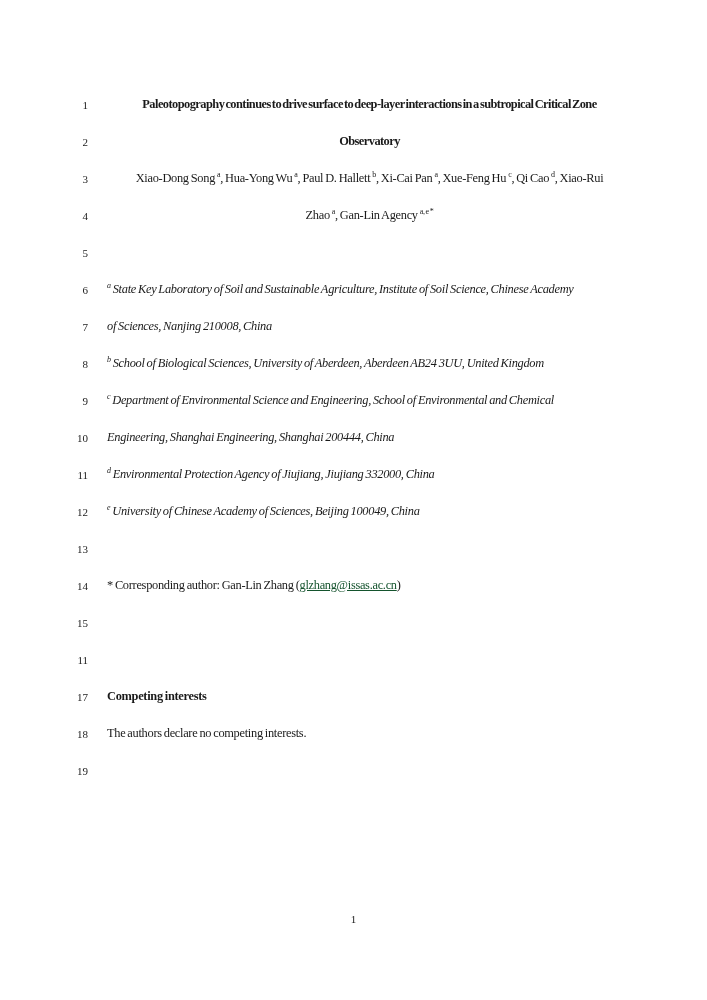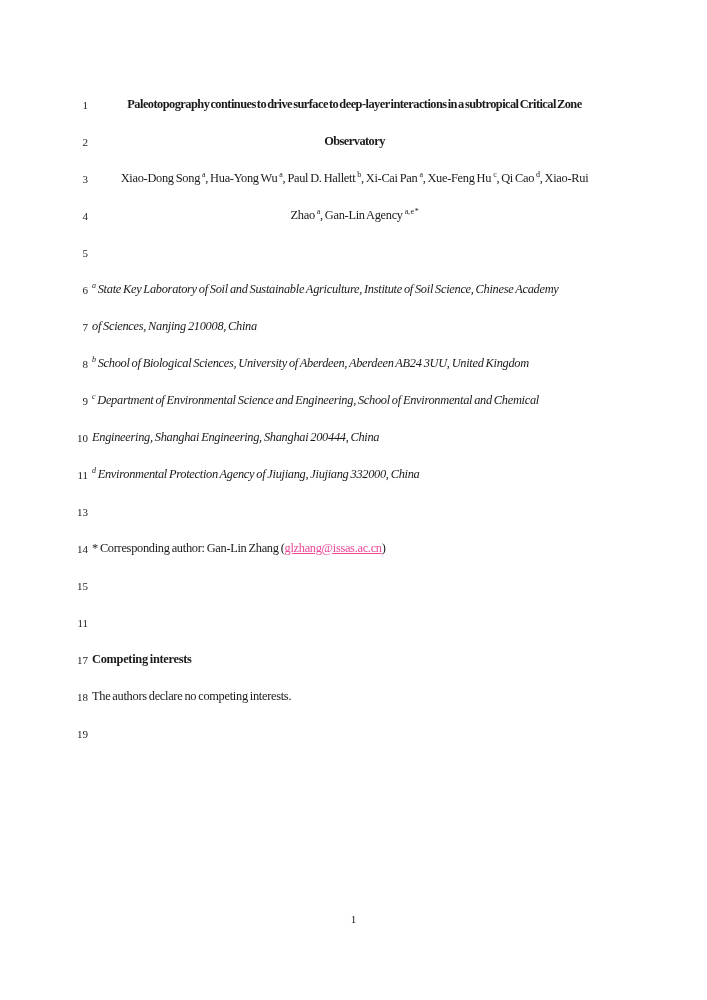--- a/index.html
+++ b/index.html
@@ -24,21 +24,21 @@
   .ln{
     flex:none;
     width:88px;
     text-align:right;
     font-size:11px;
     color:#222;
     letter-spacing:0;
   }
   .content{
     flex:none;
-    margin-left:4px;
+    margin-left:19px;
     width:525px;
     font-size:12.4px;
     letter-spacing:-0.3px;
     word-spacing:-0.8px;
     white-space:nowrap;
     line-height:1.1;
   }
   .center{text-align:center;}
   .bold{font-weight:bold;}
   .italic{font-style:italic;}
@@ -46,21 +46,21 @@
     font-weight:bold;
     letter-spacing:-0.55px;
     word-spacing:-1.4px;
   }
   sup{
     font-size:8px;
     line-height:0;
     vertical-align:super;
   }
   .email{
-    color:#ec4899;
+    color:#14532d;
     text-decoration:underline;
     cursor:pointer;
   }
   .pagenum{
     position:absolute;
     top:913px;left:0;width:707px;
     text-align:center;
     font-size:11px;
     color:#1a1a1a;
   }
@@ -119,20 +119,24 @@
     <div class="row">
       <div class="ln">10</div>
       <div class="content italic">Engineering, Shanghai Engineering, Shanghai 200444, China</div>
     </div>
 
     <div class="row">
       <div class="ln">11</div>
       <div class="content italic"><sup>d</sup><span> Environmental Protection Agency of Jiujiang, Jiujiang 332000, China</span></div>
     </div>
 
+    <div class="row">
+      <div class="ln">12</div>
+      <div class="content italic"><sup>e</sup><span> University of Chinese Academy of Sciences, Beijing 100049, China</span></div>
+    </div>
 
     <div class="row">
       <div class="ln">13</div>
       <div class="content"></div>
     </div>
 
     <div class="row">
       <div class="ln">14</div>
       <div class="content"><span>* Corresponding author: Gan-Lin Zhang (</span><span class="email">glzhang@issas.ac.cn</span><span>)</span></div>
     </div>

